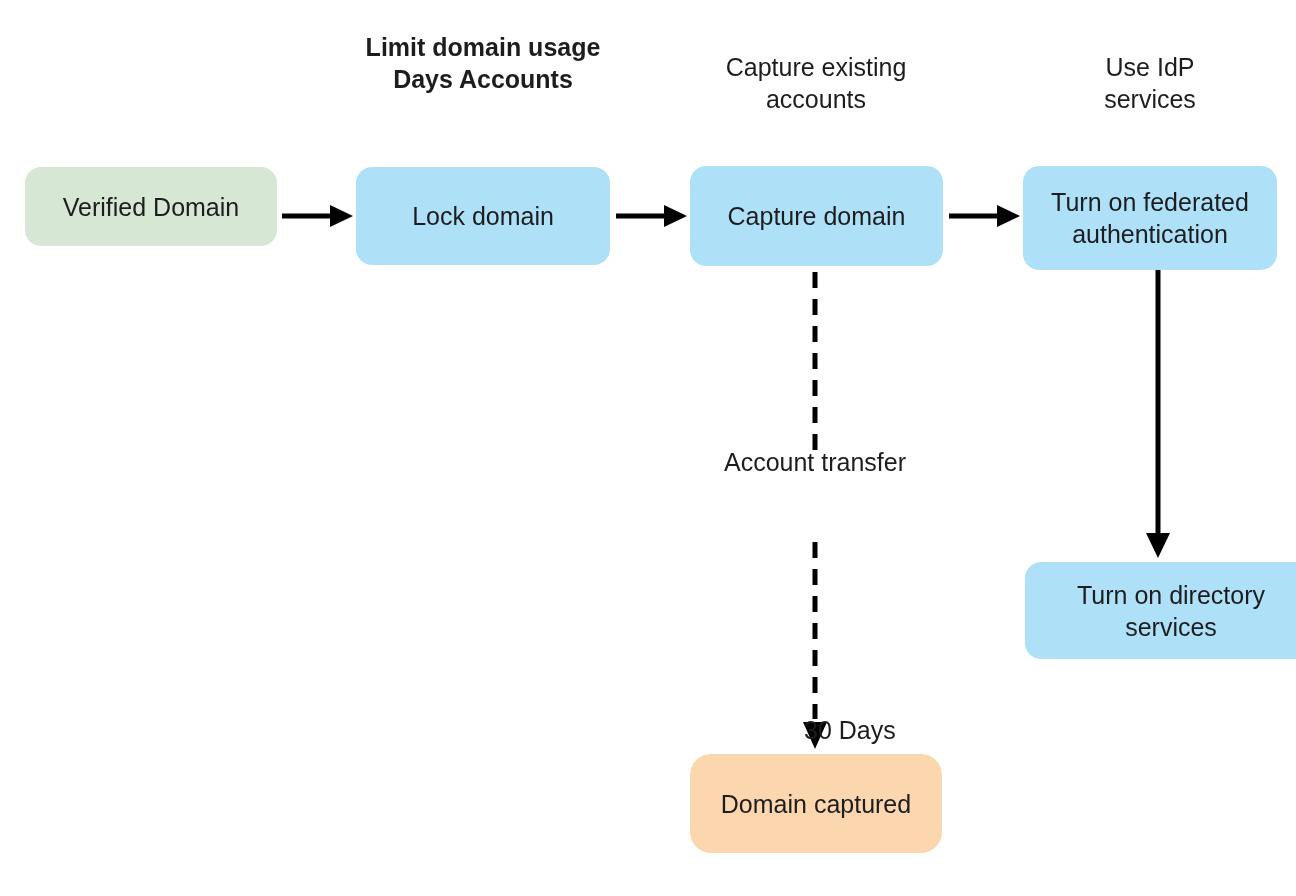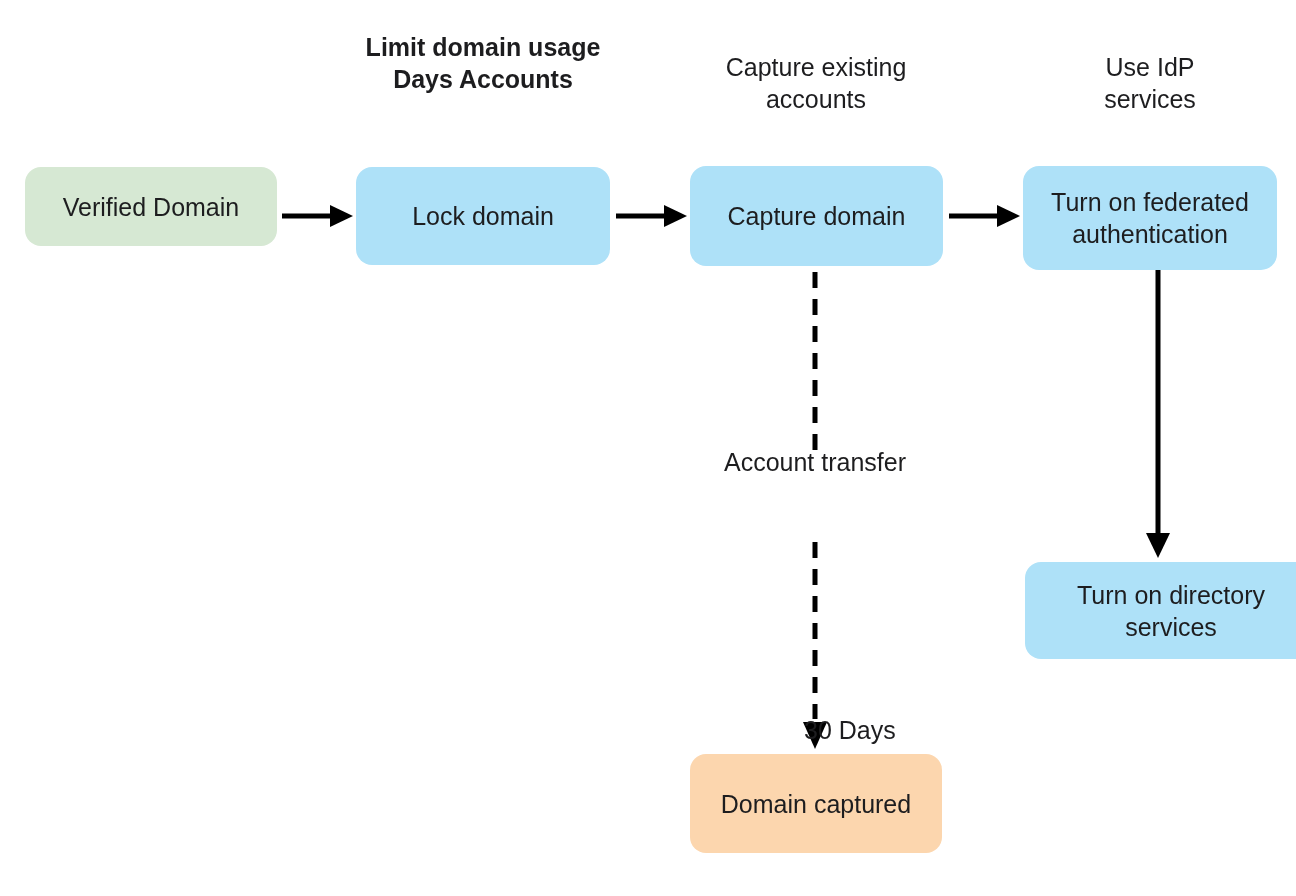--- a/index.html
+++ b/index.html
@@ -27,21 +27,21 @@
     flex-direction: column;
     align-items: center;
     justify-content: center;
     text-align: center;
     font-size: 25px;
     line-height: 32px;
     color: var(--text, #1d1d1f);
   }
   .node--green  { background: var(--node-green,  #d6e8d3); }
   .node--blue   { background: var(--node-blue,   #aee1f8); }
-  .node--orange { background: var(--node-orange, #fcd6ae); }
+  .node--orange { background: var(--node-orange, #fcd6ae); border-radius: 21px; }
 
   #node-verified  { left: 25px;   top: 167px; width: 252px; height: 79px;  }
   #node-lock      { left: 356px;  top: 167px; width: 254px; height: 98px;  }
   #node-capture   { left: 690px;  top: 166px; width: 253px; height: 100px; }
   #node-federated { left: 1023px; top: 166px; width: 254px; height: 104px; }
   #node-directory { left: 1025px; top: 562px; width: 292px; height: 97px;  }
   #node-captured  { left: 690px;  top: 754px; width: 252px; height: 99px;  }
 
   .annotation {
     position: absolute;

